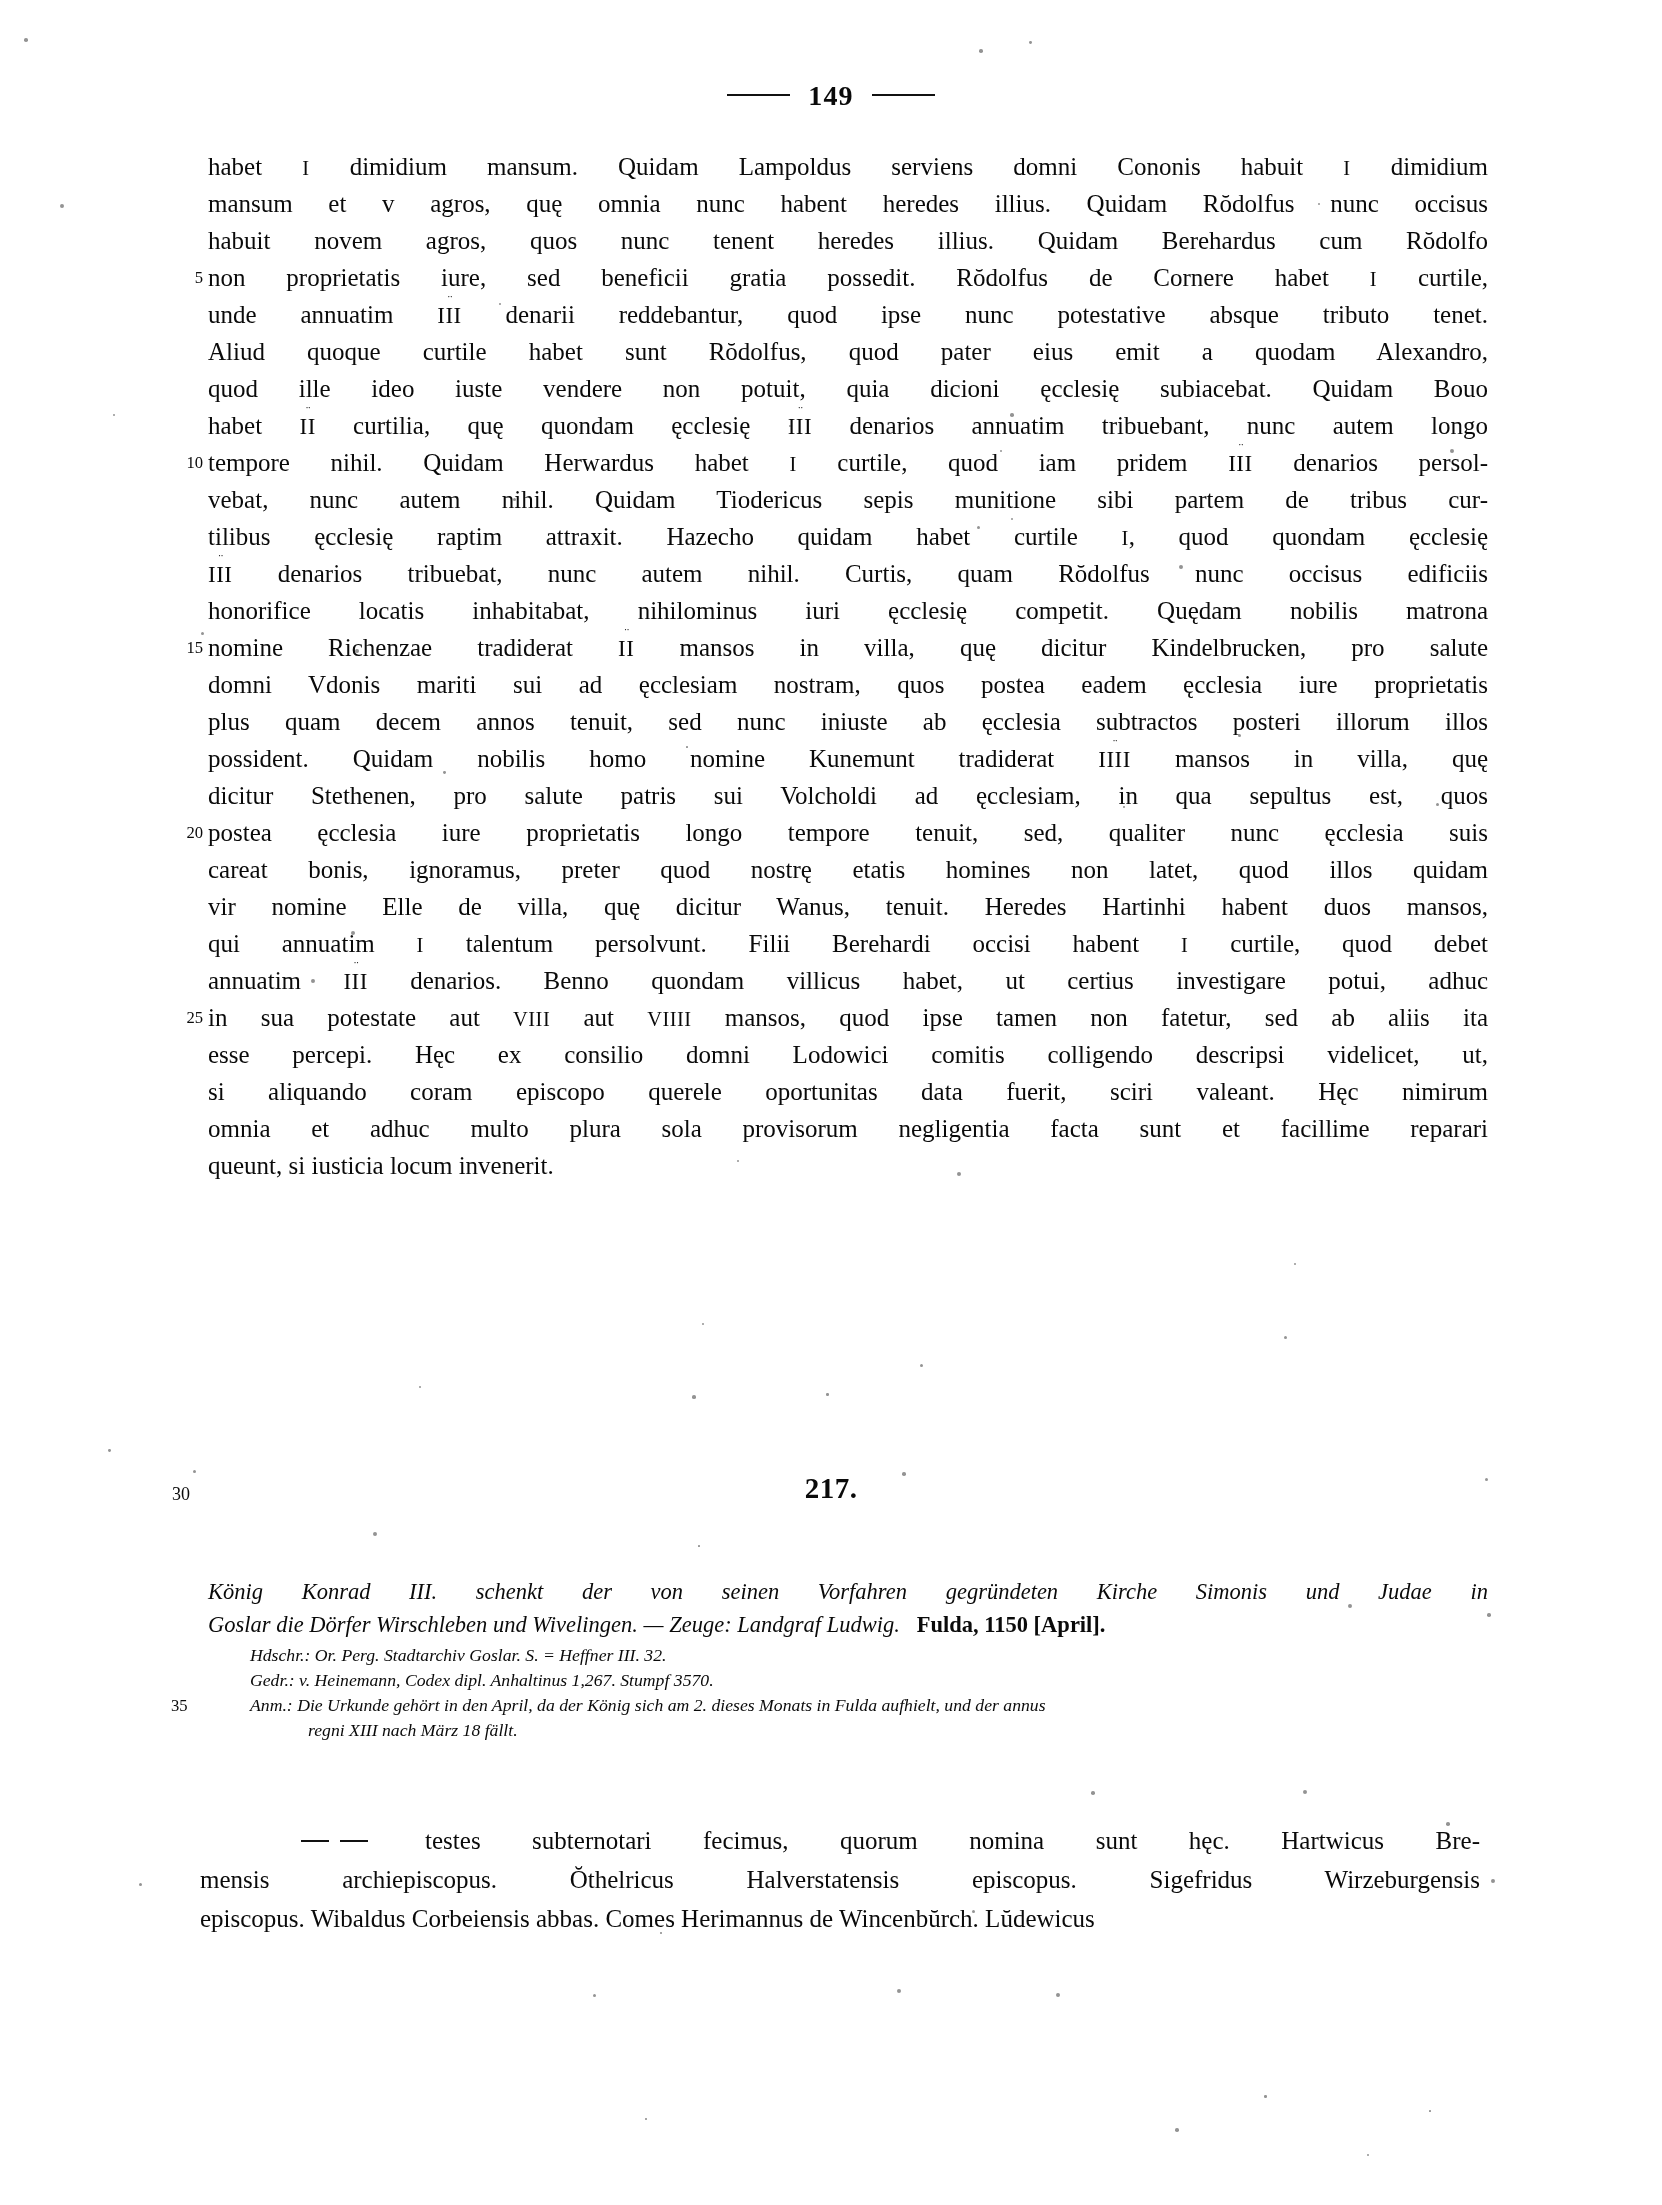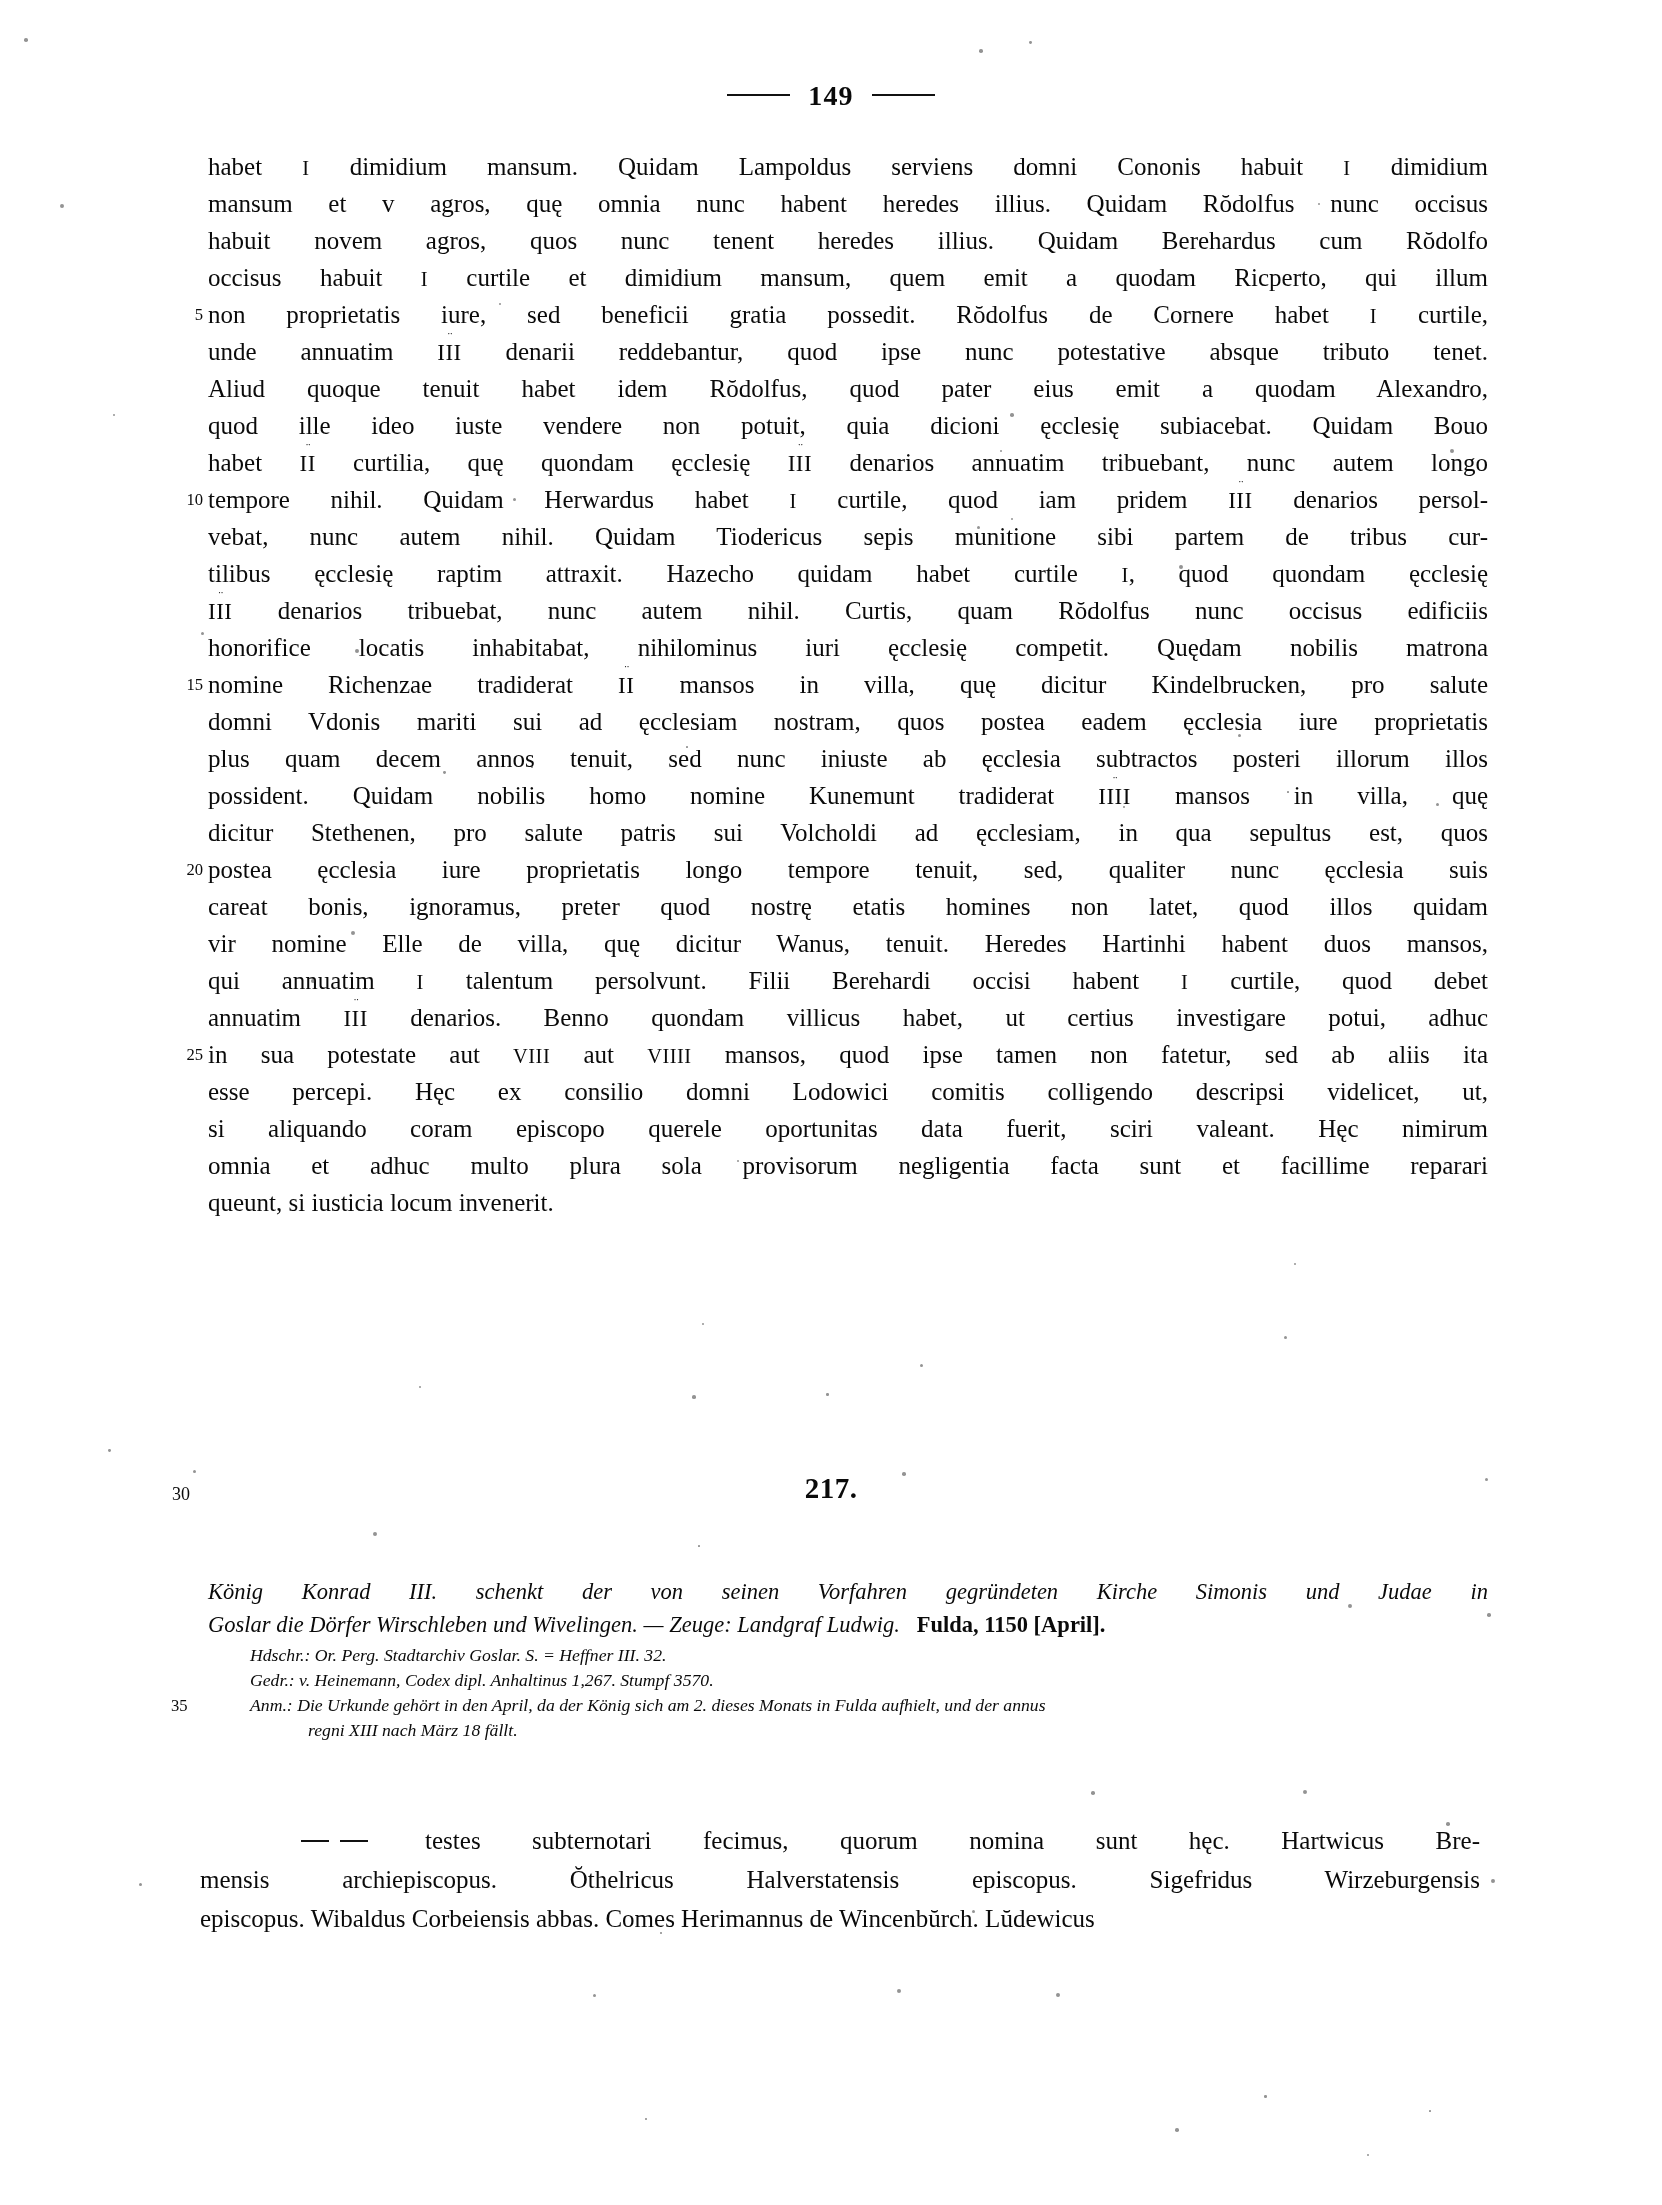--- a/index.html
+++ b/index.html
@@ -220,31 +220,28 @@
       <div class="tline">
         <span class="inner">habet <span class="rn">I</span> dimidium mansum.  Quidam Lampoldus serviens domni Cononis habuit <span class="rn">I</span> dimidium</span>
       </div>
       <div class="tline">
         <span class="inner">mansum et v agros, quę omnia nunc habent heredes illius.   Quidam Rŏdolfus nunc occisus</span>
       </div>
       <div class="tline">
         <span class="inner">habuit novem agros, quos nunc tenent heredes illius.   Quidam Berehardus cum Rŏdolfo</span>
       </div>
       <div class="tline">
-        <span class="inner">occisus habuit <span class="rn">I</span> curtile et dimidium mansum, quem emit a quodam Ricperto, qui illum</span>
-      </div>
-      <div class="tline">
         <span class="lnum">5</span>
         <span class="inner">non proprietatis iure, sed beneficii gratia possedit.   Rŏdolfus de Cornere habet <span class="rn">I</span> curtile,</span>
       </div>
       <div class="tline">
         <span class="inner">unde annuatim <span class="rnd">III</span> denarii reddebantur, quod ipse nunc potestative absque tributo tenet.</span>
       </div>
       <div class="tline">
-        <span class="inner">Aliud quoque tenuit habet idem Rŏdolfus, quod pater eius emit a quodam Alexandro,</span>
+        <span class="inner">Aliud quoque curtile habet sunt Rŏdolfus, quod pater eius emit a quodam Alexandro,</span>
       </div>
       <div class="tline">
         <span class="inner">quod ille ideo iuste vendere non potuit, quia dicioni ęcclesię subiacebat.   Quidam Bouo</span>
       </div>
       <div class="tline">
         <span class="inner">habet <span class="rnd">II</span> curtilia, quę quondam ęcclesię <span class="rnd">III</span> denarios annuatim tribuebant, nunc autem longo</span>
       </div>
       <div class="tline">
         <span class="lnum">10</span>
         <span class="inner">tempore nihil.   Quidam Herwardus habet <span class="rn">I</span> curtile, quod iam pridem <span class="rnd">III</span> denarios persol-</span>

